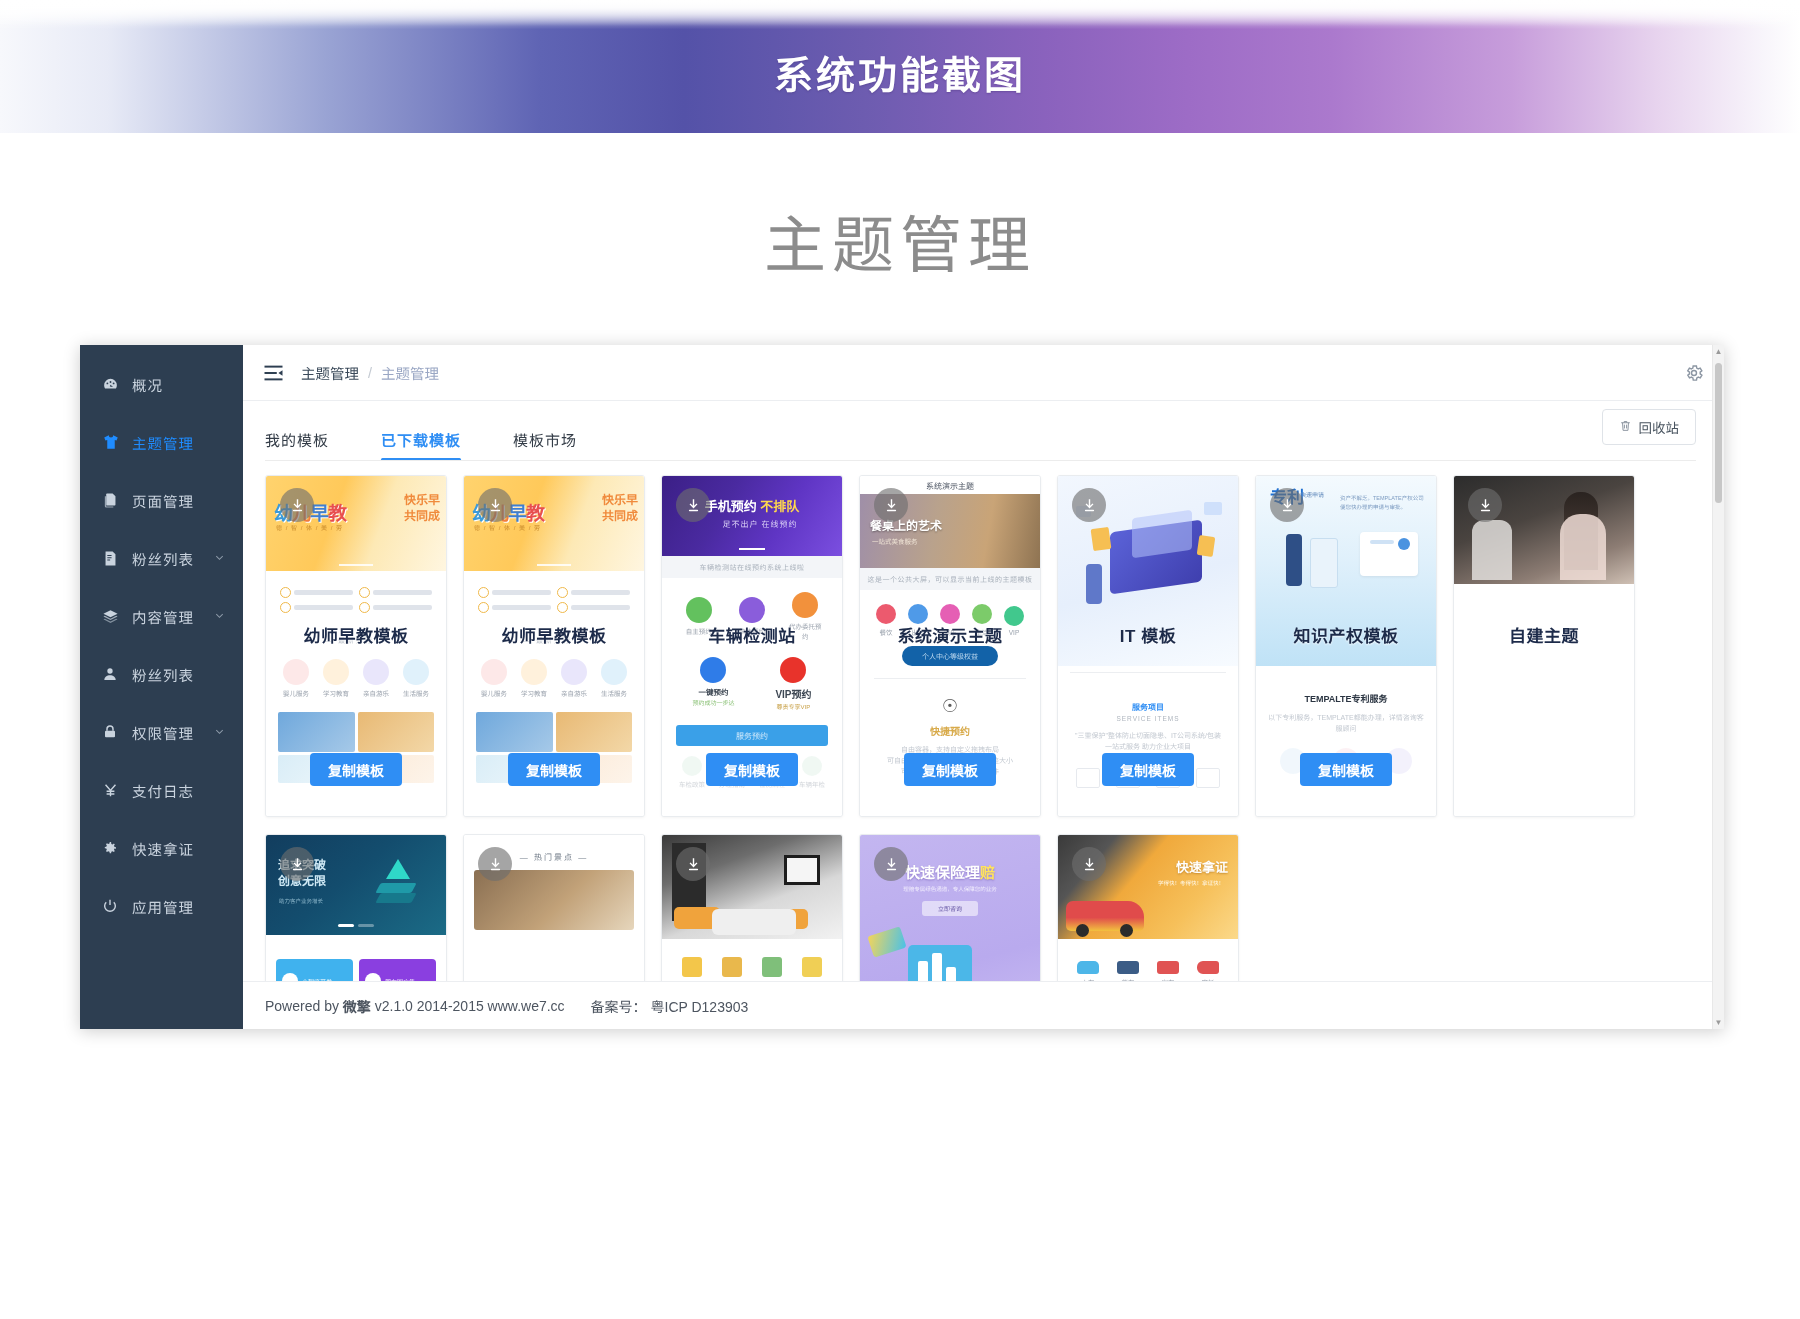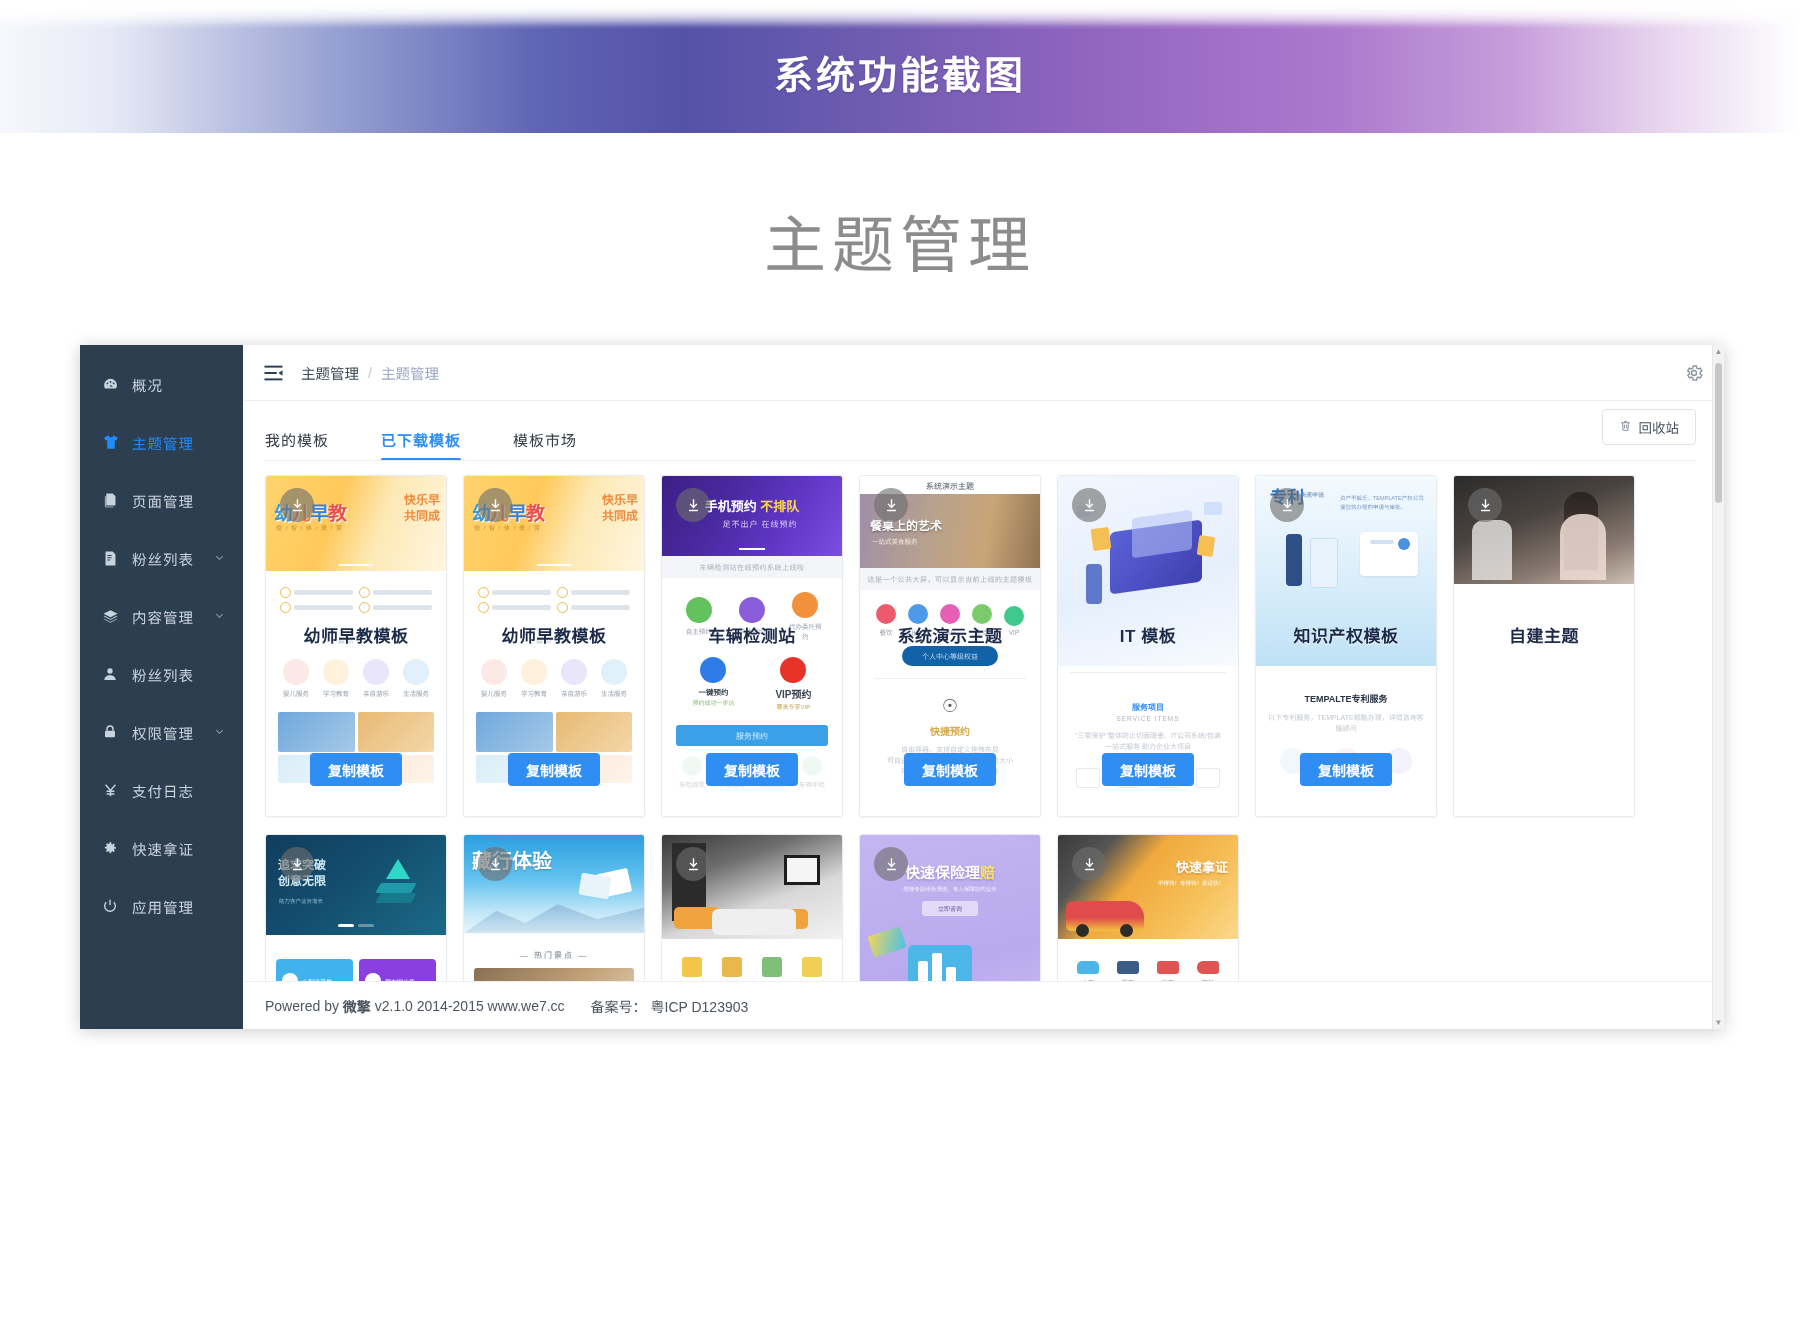--- a/index.html
+++ b/index.html
@@ -749,26 +749,20 @@
                   <path d="M11 3h2v9.2l3.2-3.2 1.4 1.4L12 16.2 6.4 10.4l1.4-1.4L11 12.2z"></path>
                   <rect x="5.5" y="18" width="13" height="2" rx="1"></rect>
                 </svg>
             </div>
 
           </div>
         </div>
 
         <div class="card">
           <div class="card-thumb">
-            <div style="height:98px;flex:0 0 98px;position:relative;background:linear-gradient(180deg,#2b9fe0 0%,#63c2ef 45%,#bfe6f7 78%,#eaf6fc 100%);overflow:hidden;">
-              <div style="position:absolute;left:8px;top:10px;font-size:20px;font-weight:bold;color:#fff;text-shadow:0 1px 2px rgba(0,0,0,.25);">藏行体验</div>
-              <div style="position:absolute;right:14px;top:36px;width:32px;height:24px;background:#fff;border-radius:2px;transform:rotate(-12deg);"></div>
-              <div style="position:absolute;right:34px;top:40px;width:30px;height:22px;background:#e9f4fa;border-radius:2px;transform:rotate(9deg);"></div>
-              <div style="position:absolute;left:0;right:0;bottom:0;height:36px;background:linear-gradient(180deg,#7fb4d8,#cfe6f2);clip-path:polygon(0 100%,18% 38%,34% 72%,52% 20%,74% 62%,100% 30%,100% 100%);"></div>
-            </div>
             <div class="body-pad">
               <div style="text-align:center;font-size:8px;color:#6b7683;margin-top:6px;letter-spacing:2px;">— 热门景点 —</div>
               <div style="margin-top:8px;height:60px;border-radius:3px;background:linear-gradient(135deg,#8a6f52,#c2a279 55%,#e6d6bc);"></div>
             </div>
             <div class="dl-badge">
               <svg width="17" height="17" viewBox="0 0 24 24">
                   <path d="M11 3h2v9.2l3.2-3.2 1.4 1.4L12 16.2 6.4 10.4l1.4-1.4L11 12.2z"></path>
                   <rect x="5.5" y="18" width="13" height="2" rx="1"></rect>
                 </svg>
             </div>

